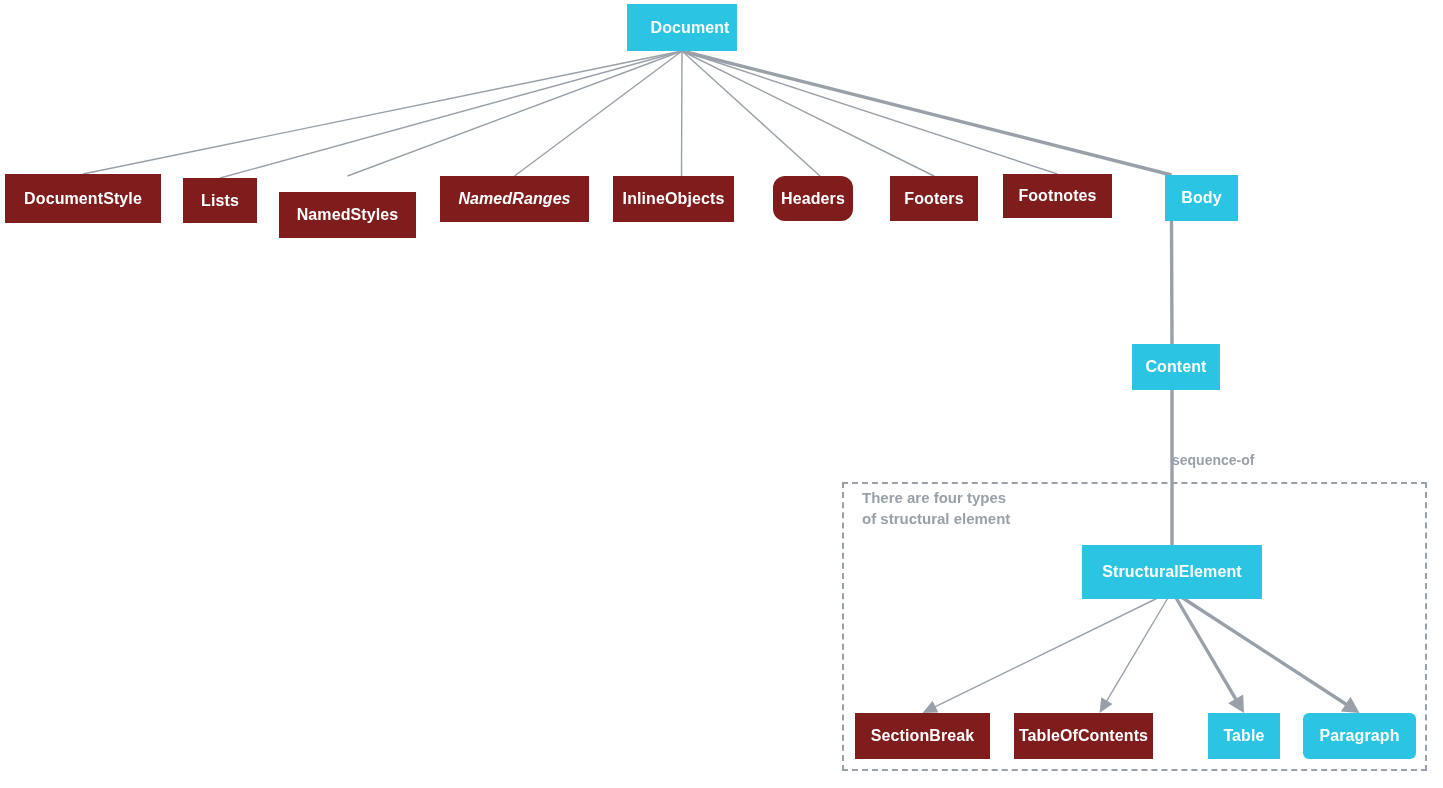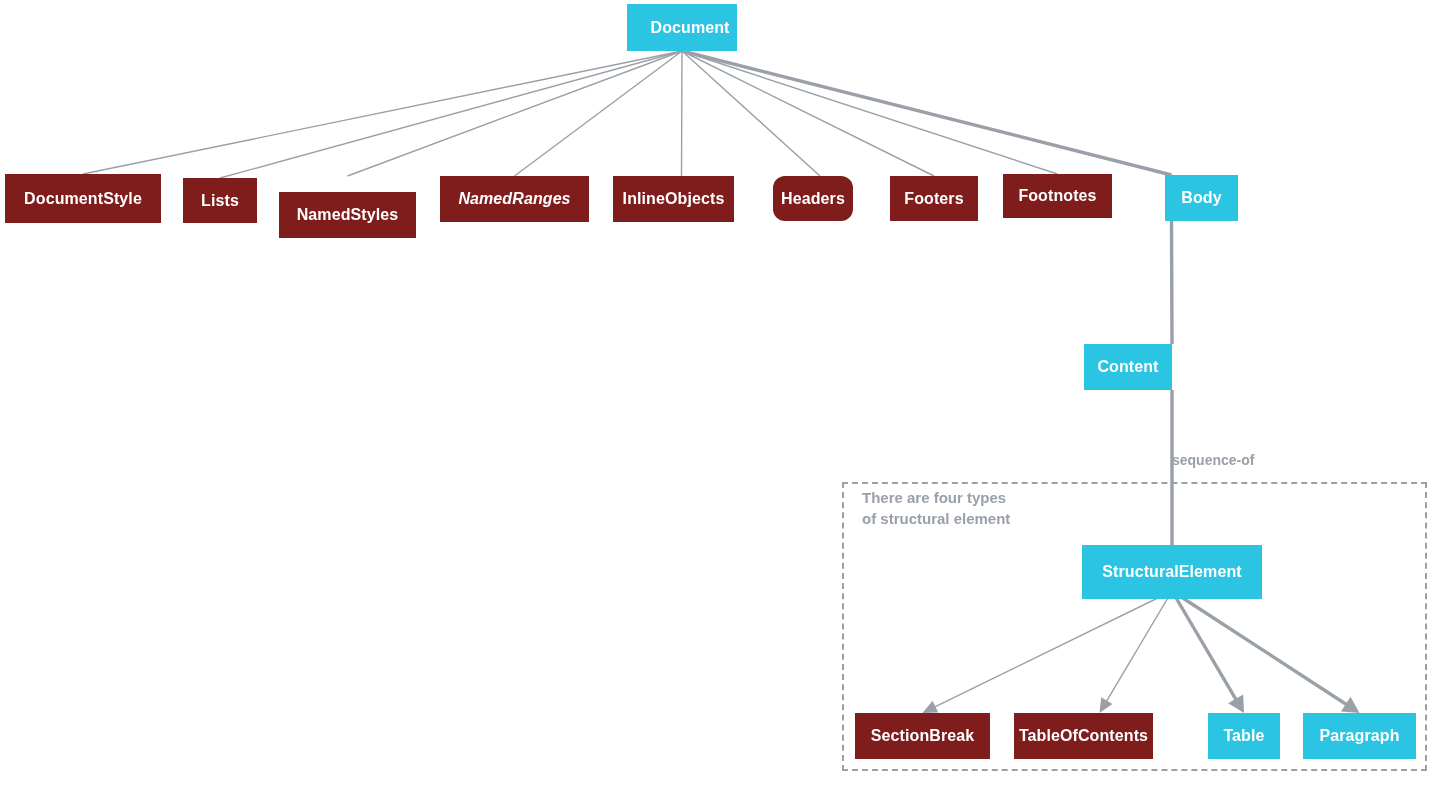--- a/index.html
+++ b/index.html
@@ -124,36 +124,36 @@
       </div>
       <div class="node gray" style="left: 890px; top: 176px; width: 88px; height: 45px;">
         <span>Footers</span>
       </div>
       <div class="node gray" style="left: 1003px; top: 174px; width: 109px; height: 44px;">
         <span>Footnotes</span>
       </div>
       <div class="node cyan" style="left: 1135px; top: 175px; width: 73px; height: 46px; margin-left: 30px;">
         <span>Body</span>
       </div>
-      <div class="node cyan" style="left: 1084px; top: 344px; width: 88px; height: 46px; text-align: center;">
+      <div class="node cyan" style="left: 1132px; top: 344px; width: 88px; height: 46px; text-align: center;">
         <span>Content</span>
       </div>
       <div class="node cyan" style="left: 1082px; top: 545px; width: 180px; height: 54px;">
         <span>StructuralElement</span>
       </div>
       <div class="node gray" style="left: 855px; top: 713px; width: 135px; height: 46px;">
         <span>SectionBreak</span>
       </div>
       <div class="node gray" style="left: 1014px; top: 713px; width: 139px; height: 46px;">
         <span>TableOfContents</span>
       </div>
       <div class="node cyan" style="left: 1208px; top: 713px; width: 72px; height: 46px;">
         <span>Table</span>
       </div>
-      <div class="node cyan" style="left: 1303px; top: 713px; width: 113px; height: 46px;">
+      <div class="node cyan" style="left: 1303px; top: 713px; width: 113px; height: 46px; border-radius: 6px;">
         <span>Paragraph</span>
       </div>
     </div>
   <div id="labels-layer">
       <div class="edge-label" style="left: 1172px; top: 452px;">sequence-of</div>
     </div>
 
 </div>
 
 </body></html>

